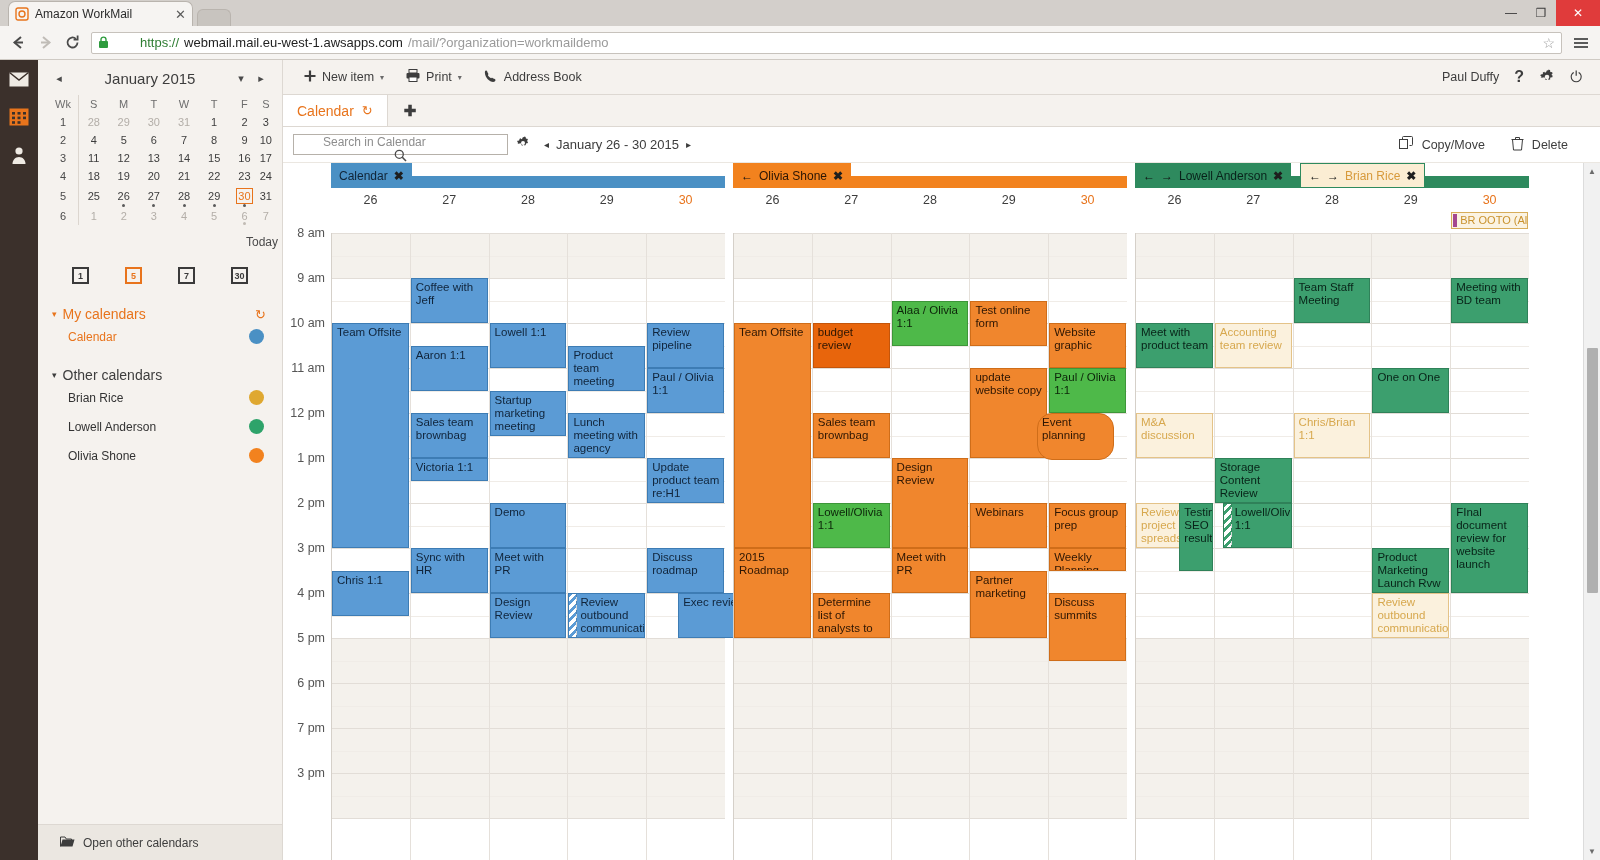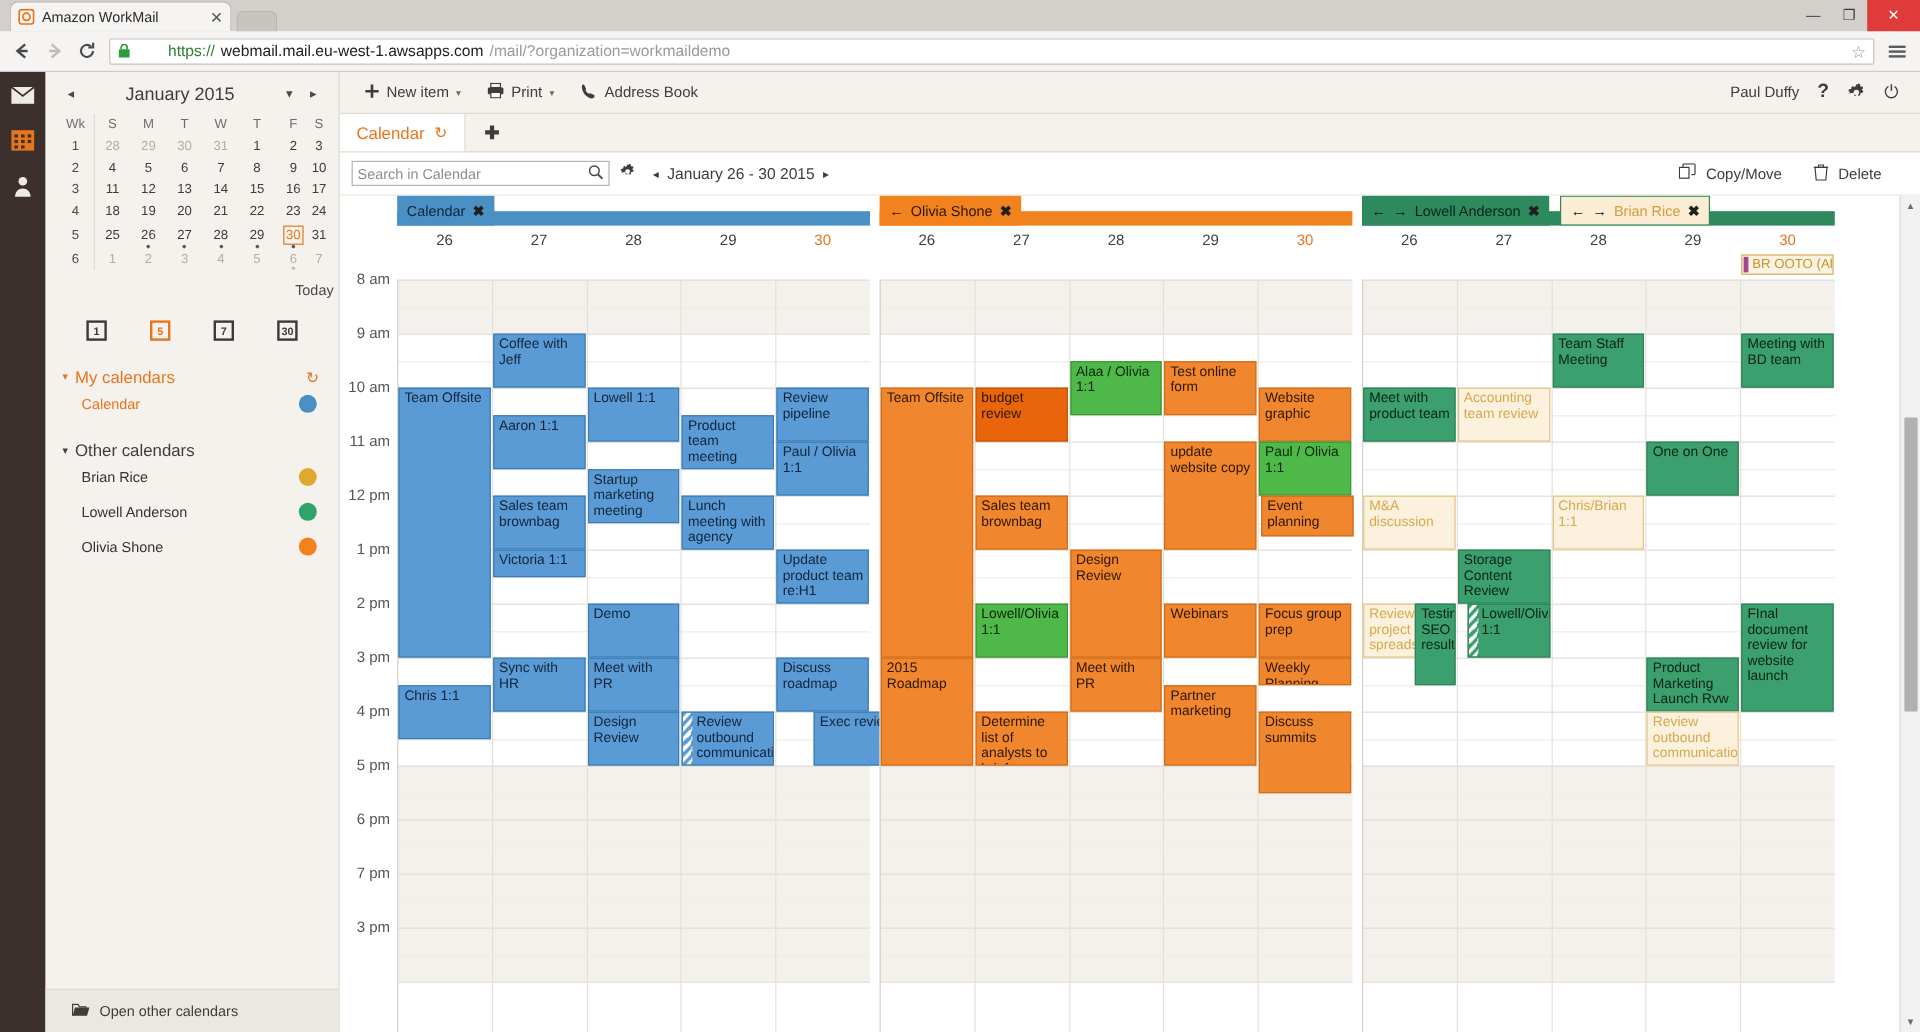--- a/index.html
+++ b/index.html
@@ -121,21 +121,21 @@
   .tb-ic { color:#3d3d3d; display:flex; align-items:center; }
 
   .tabrow { height:32px; background:#f5f2ee; border-bottom:1px solid #ddd8d2; display:flex; align-items:stretch; }
   .ctab {
     background:#fff; border-right:1px solid #ddd8d2; padding:0 14px;
     display:flex; align-items:center; gap:8px; font-size:14px; color:#e8741c;
   }
   .ctab-plus { padding:0 16px; display:flex; align-items:center; color:#3d3d3d; font-size:15px; font-weight:bold;}
 
   .searchrow { height:36px; display:flex; align-items:center; padding:0 10px; gap:8px; border-bottom:1px solid #ebe7e1;}
-  .searchbox { width:215px; height:21px; border:1px solid #b6b1aa; display:flex; align-items:center; padding:0 4px;}
+  .searchbox { width:215px; height:21px; border:1px solid #b6b1aa; display:flex; align-items:center; padding:0 4px;flex-direction:column;}
   .searchbox input { border:none; outline:none; flex:1; font-size:12px; font-family:inherit; color:#555; }
   .searchbox input::placeholder { color:#8d8d8d; }
   .gear2 { color:#3d3d3d; }
   .daterange { display:flex; align-items:center; gap:7px; margin-left:6px; font-size:13px; color:#3d3d3d; }
   .daterange .ar { color:#3d3d3d; font-size:10px; }
   .sr-right { margin-left:auto; display:flex; align-items:center; gap:26px; padding-right:22px; }
   .sr-act { display:flex; align-items:center; gap:8px; font-size:12.5px; color:#3d3d3d; }
 
   
   .calwrap { flex:1; position:relative; overflow:hidden; display:flex; }
@@ -666,21 +666,21 @@
                 <div class="ev orange" style="left: 79.8px; width: 76.8px; top: 360px; height: 45px;">Determine list of analysts to brief</div>
                 <div class="ev lgreen" style="left: 158.6px; width: 76.8px; top: 67.5px; height: 45px;">Alaa / Olivia 1:1</div>
                 <div class="ev orange" style="left: 158.6px; width: 76.8px; top: 225px; height: 90px;">Design Review</div>
                 <div class="ev orange" style="left: 158.6px; width: 76.8px; top: 315px; height: 45px;">Meet with PR</div>
                 <div class="ev orange" style="left: 237.4px; width: 76.8px; top: 67.5px; height: 45px;">Test online form</div>
                 <div class="ev orange" style="left: 237.4px; width: 76.8px; top: 135px; height: 90px;">update website copy</div>
                 <div class="ev orange" style="left: 237.4px; width: 76.8px; top: 270px; height: 45px;">Webinars</div>
                 <div class="ev orange" style="left: 237.4px; width: 76.8px; top: 337.5px; height: 67.5px;">Partner marketing</div>
                 <div class="ev orange" style="left: 316.2px; width: 76.8px; top: 90px; height: 45px;">Website graphic</div>
                 <div class="ev lgreen" style="left: 316.2px; width: 76.8px; top: 135px; height: 45px;">Paul / Olivia 1:1</div>
-                <div class="ev orange" style="left: 318px; width: 76.8px; top: 180px; height: 34px;">Event planning</div>
+                <div class="ev orange" style="left: 304px; width: 76.8px; top: 180px; height: 47px; border-radius: 15px;">Event planning</div>
                 <div class="ev orange" style="left: 316.2px; width: 76.8px; top: 270px; height: 45px;">Focus group prep</div>
                 <div class="ev orange" style="left: 316.2px; width: 76.8px; top: 315px; height: 22.5px;">Weekly Planning</div>
                 <div class="ev orange" style="left: 316.2px; width: 76.8px; top: 360px; height: 67.5px;">Discuss summits</div>
               </div>
               <div class="pgroup" style="left: 852px; width: 394px; height: 70px;">
                 <div class="pbar" style="left: 0px; width: 394px; background: rgb(46, 138, 94);"></div>
                 <div class="ptab" style="left: 0px; background: rgb(46, 138, 94); color: rgb(8, 34, 26);">
                   <span class="arw">←</span>
                   <span class="arw">→</span>
                   <span>Lowell Anderson</span>

